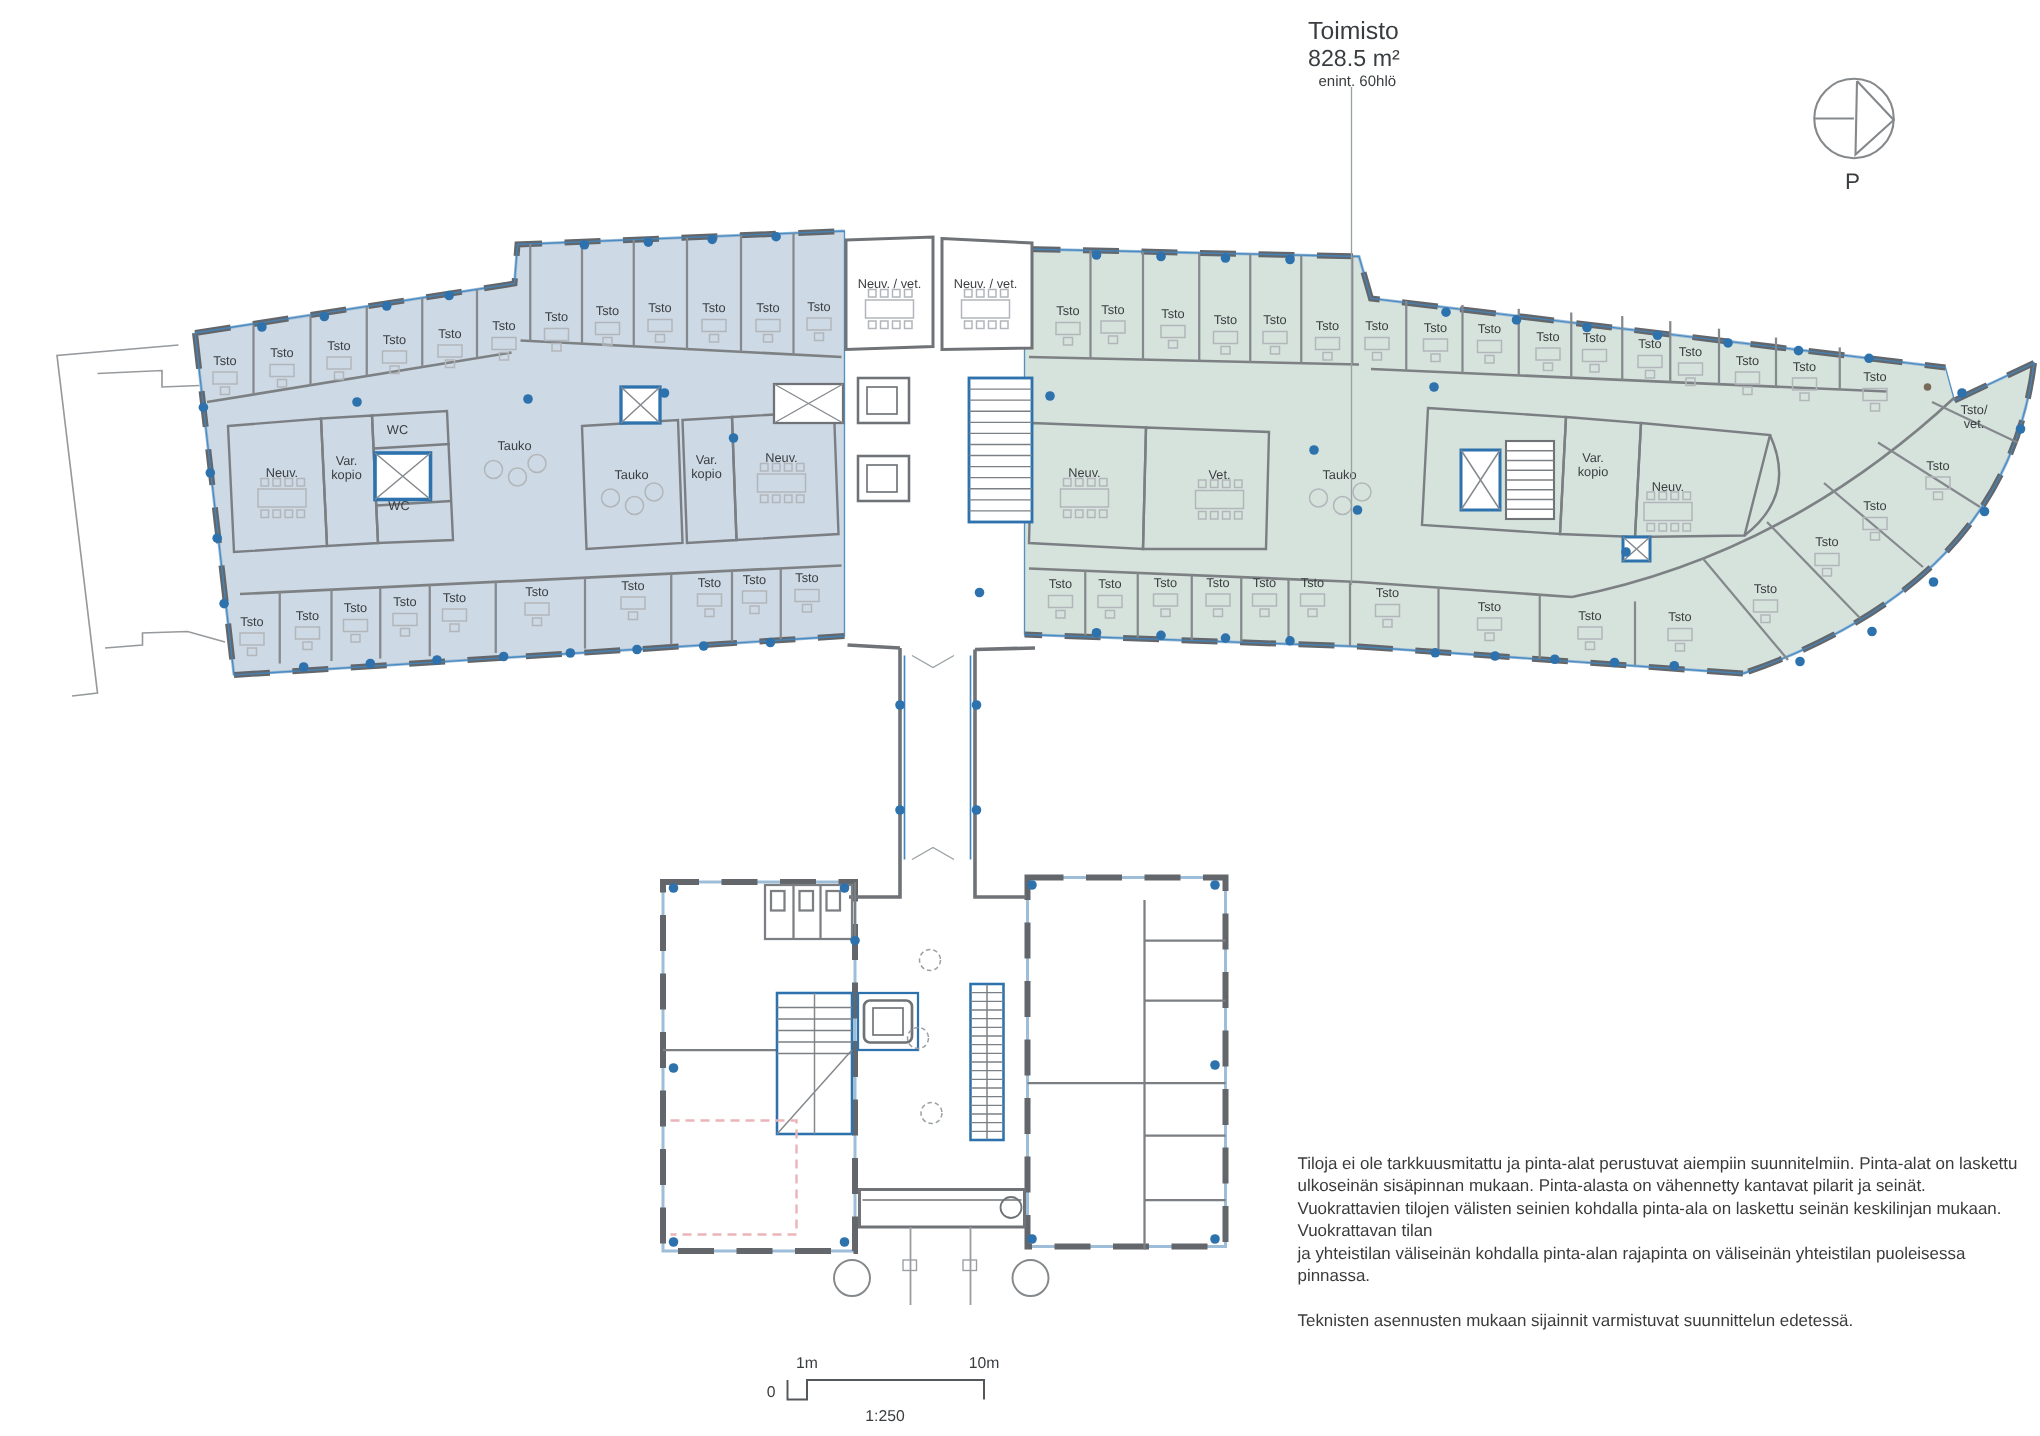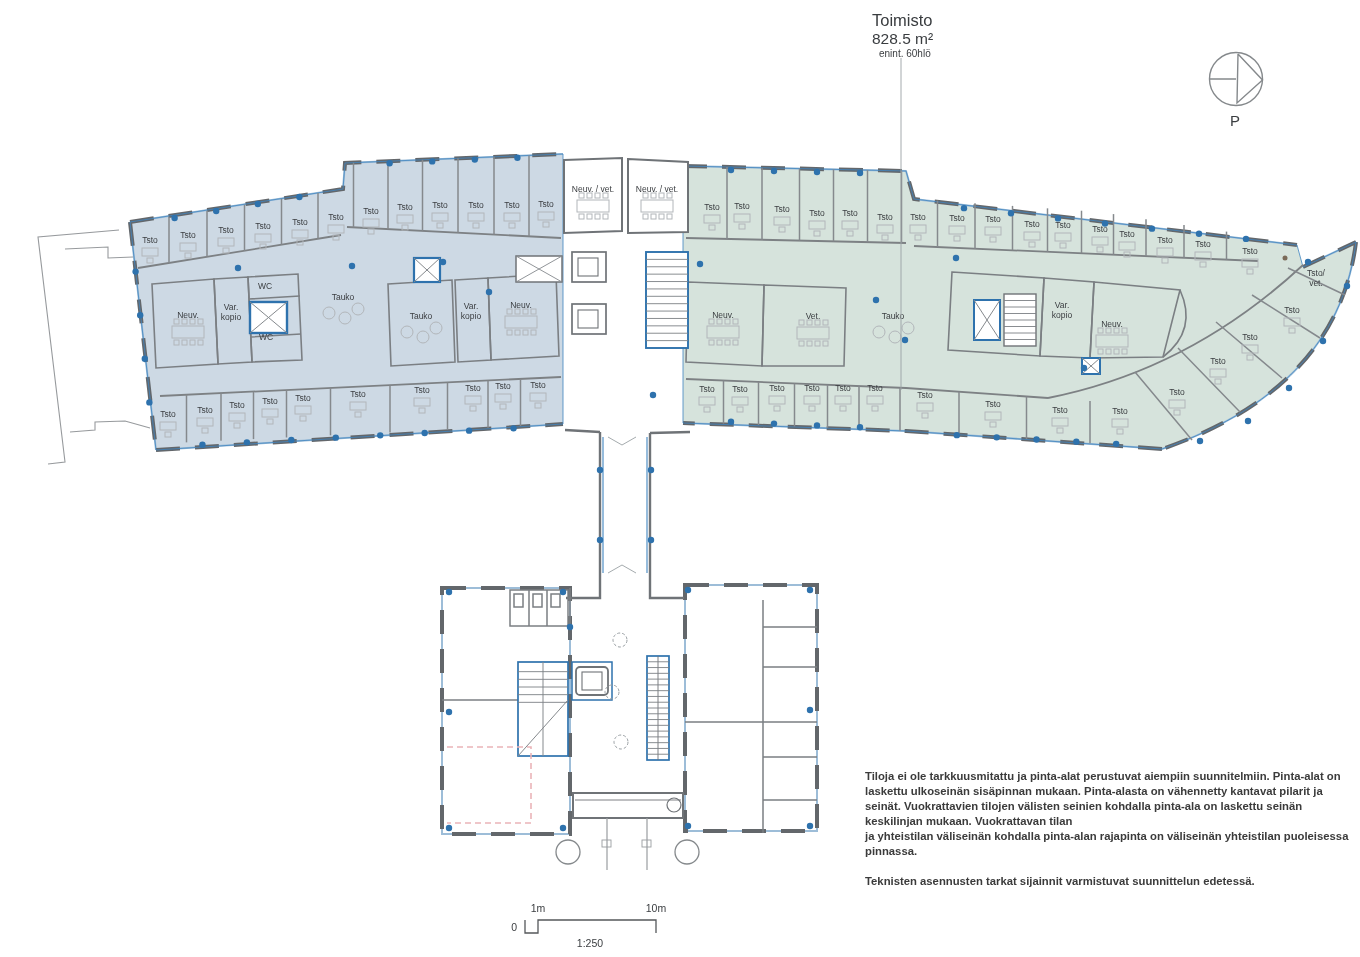--- a/index.html
+++ b/index.html
@@ -1,21 +1,21 @@
 <!DOCTYPE html>
 <html><head>
 <meta charset="utf-8">
 <style>
   html,body{margin:0;padding:0;background:#fff;}
   .stage{position:relative;width:1360px;height:957px;background:#ffffff;overflow:hidden;
          font-family:"Liberation Sans",sans-serif;}
   .stage svg{position:absolute;left:0;top:0;}
   .notes{position:absolute;left:865px;top:769px;width:486px;font-size:11.3px;line-height:1.33;
          color:#3b3b3b;}
-  .notes .para{white-space:pre-line;font-weight:bold;}
+  .notes .para{white-space:pre-line;}
   .notes .p2{margin-top:15px;}
   text{font-family:"Liberation Sans",sans-serif;fill:#3a3d40;}
   .t-title{font-size:16.5px;}
   .t-area{font-size:15.5px;}
   .t-cap{font-size:10px;}
   .t-north{font-size:15px;}
   .t-scale{font-size:10.5px;}
   .room-label{font-size:8.5px;}
 </style>
 </head>
@@ -597,15 +597,15 @@
     <text class="t-scale" x="517" y="931" text-anchor="end">0</text>
     <text class="t-scale" x="538" y="912" text-anchor="middle">1m</text>
     <text class="t-scale" x="656" y="912" text-anchor="middle">10m</text>
     <text class="t-scale" x="590" y="947" text-anchor="middle">1:250</text>
   </g>
 </svg>
 
 <div class="notes">
   <div class="para p1">Tiloja ei ole tarkkuusmitattu ja pinta-alat perustuvat aiempiin suunnitelmiin. Pinta-alat on laskettu ulkoseinän sisäpinnan mukaan. Pinta-alasta on vähennetty kantavat pilarit ja seinät. Vuokrattavien tilojen välisten seinien kohdalla pinta-ala on laskettu seinän keskilinjan mukaan. Vuokrattavan tilan
 ja yhteistilan väliseinän kohdalla pinta-alan rajapinta on väliseinän yhteistilan puoleisessa pinnassa.</div>
-  <div class="para p2">Teknisten asennusten tarkat sijainnit varmistuvat suunnittelun edetessä.</div>
+  <div class="para p2">Teknisten asennusten mukaan sijainnit varmistuvat suunnittelun edetessä.</div>
 </div>
 </div>
 
 </body></html>

